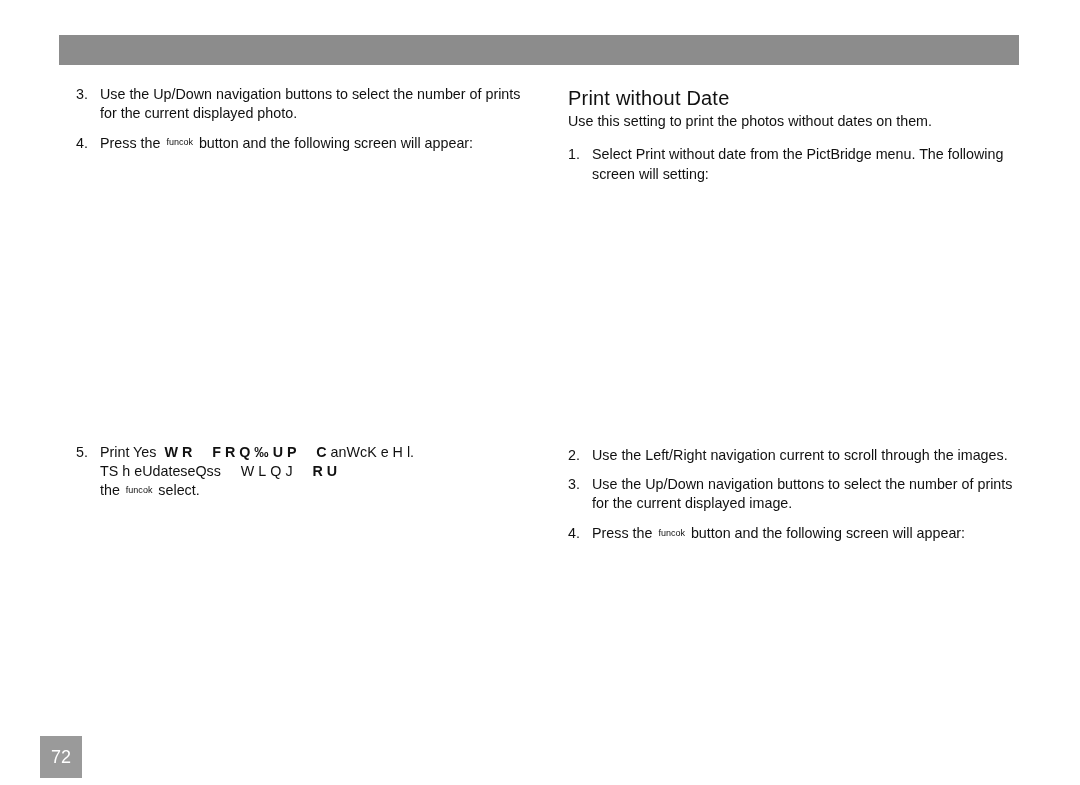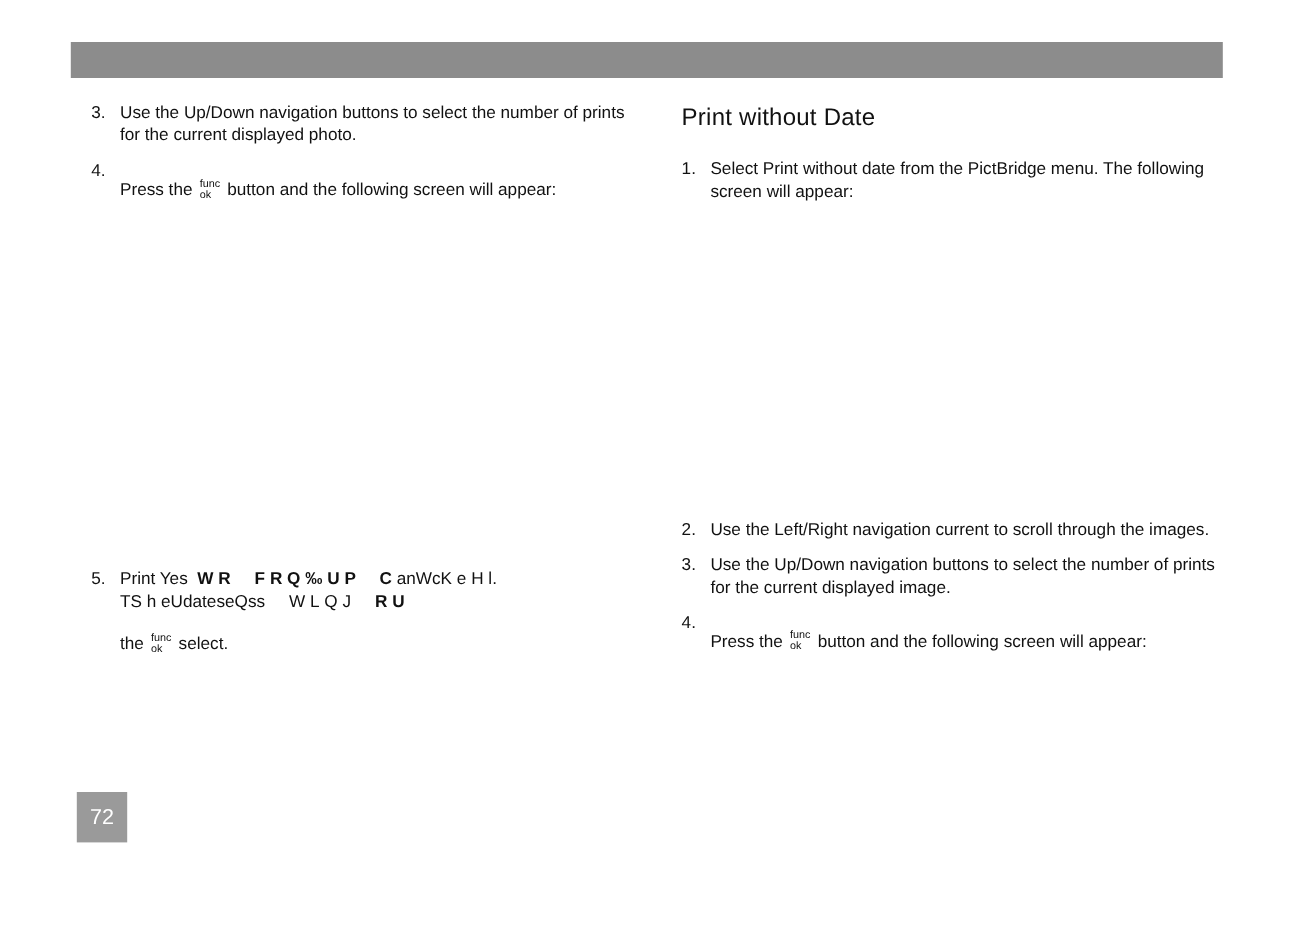--- a/index.html
+++ b/index.html
@@ -21,31 +21,30 @@
     position: absolute;
     left: 59px;
     top: 35px;
     width: 960px;
     height: 30px;
     background: #8c8c8c;
   }
   .left-strip {
     position: absolute;
     left: 40px;
-    top: 660px;
+    top: 736px;
     width: 42px;
     height: 42px;
     background: #9a9a9a;
     color: #fff;
     font-size: 18px;
     font-weight: 400;
     display: flex;
     align-items: center;
     justify-content: center;
-    margin-left: 24px;
   }
   .col {
     position: absolute;
     top: 85px;
     width: 460px;
     font-size: 14.3px;
     line-height: 1.35;
   }
   .col-left { left: 76px; }
   .col-right { left: 568px; }
@@ -57,33 +56,32 @@
   .step .num {
     flex: 0 0 24px;
     text-align: left;
   }
   .step .body {
     flex: 1 1 auto;
   }
   .heading {
     font-size: 20px;
     font-weight: 400;
-    margin-bottom: 20px;
+    margin-bottom: 0;
     letter-spacing: 0.2px;
   }
   .intro {
     margin-bottom: 14px;
   }
   .funcok {
     display: inline-flex;
-    flex-direction: column;
     font-size: 9px;
     line-height: 9px;
     vertical-align: middle;
-    margin: 16px 2px;
+    margin: 0 2px;
     position: relative;
     top: -1px;
   }
   .funcok .f1 { }
   .funcok .f2 { text-align: left; }
 
   .gap-large { height: 280px; }
   .gap-mid { height: 252px; }
 
   .spaced {
@@ -140,24 +138,25 @@
           </span><span> select.</span>
       </div>
     </div>
 
   </div>
 
   <div class="col col-right">
 
     <div class="heading">Print without Date</div>
 
+    <div class="intro">Use this setting to print the photos without dates on them.</div>
 
     <div class="step">
       <div class="num">1.</div>
-      <div class="body">Select Print without date from the  PictBridge menu. The following screen will appear:</div>
+      <div class="body">Select Print without date from the  PictBridge menu. The following screen will setting:</div>
     </div>
 
     <div class="gap-mid"></div>
 
     <div class="step">
       <div class="num">2.</div>
       <div class="body">Use the Left/Right navigation current to scroll through the images.</div>
     </div>
 
     <div class="step">

